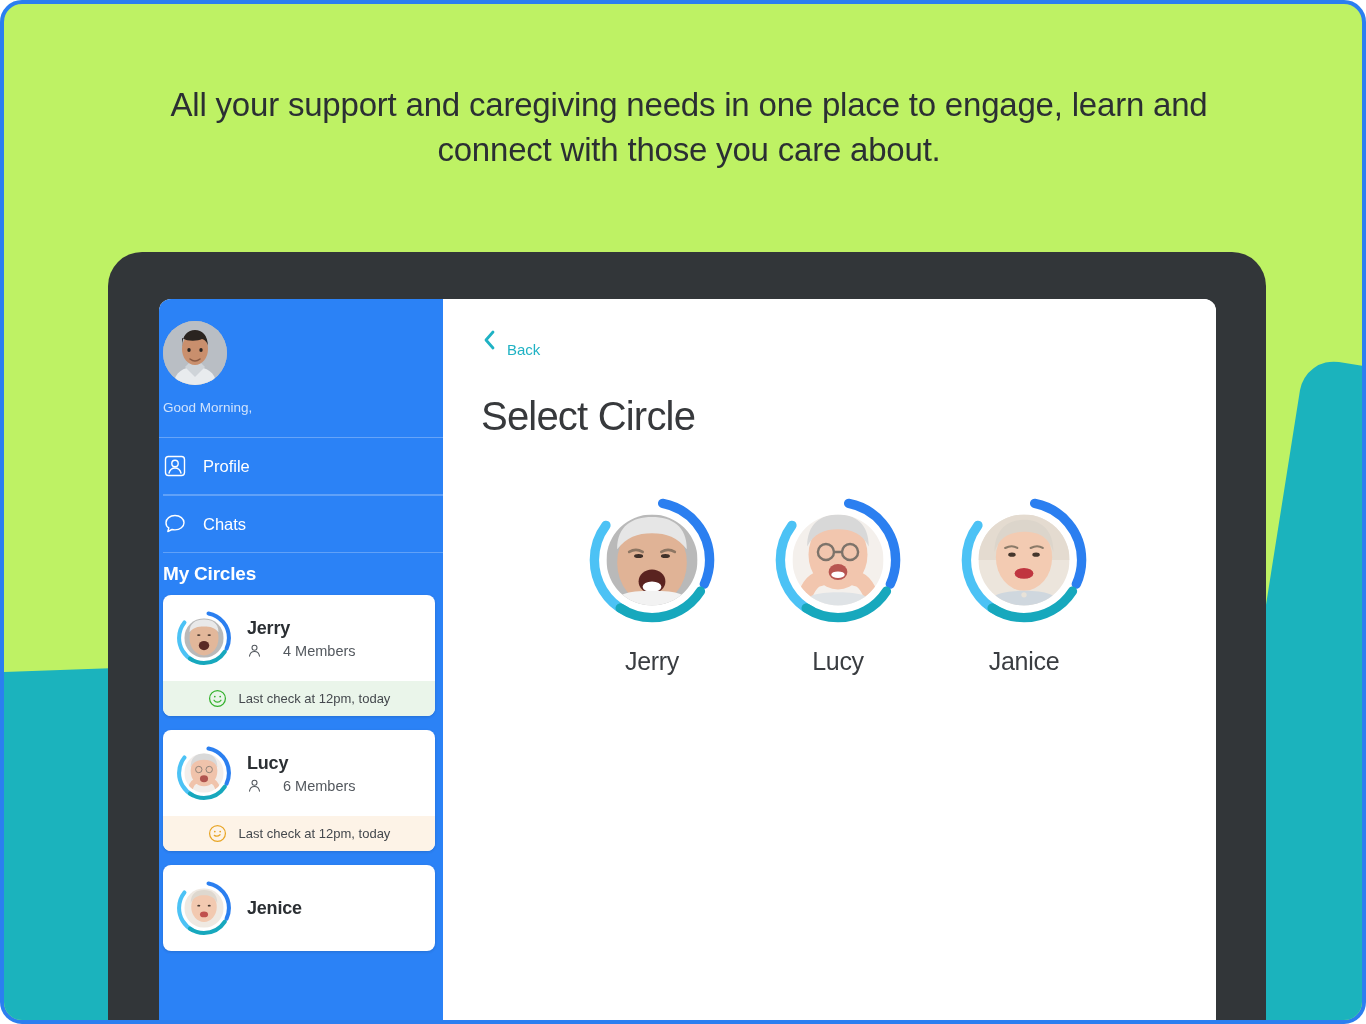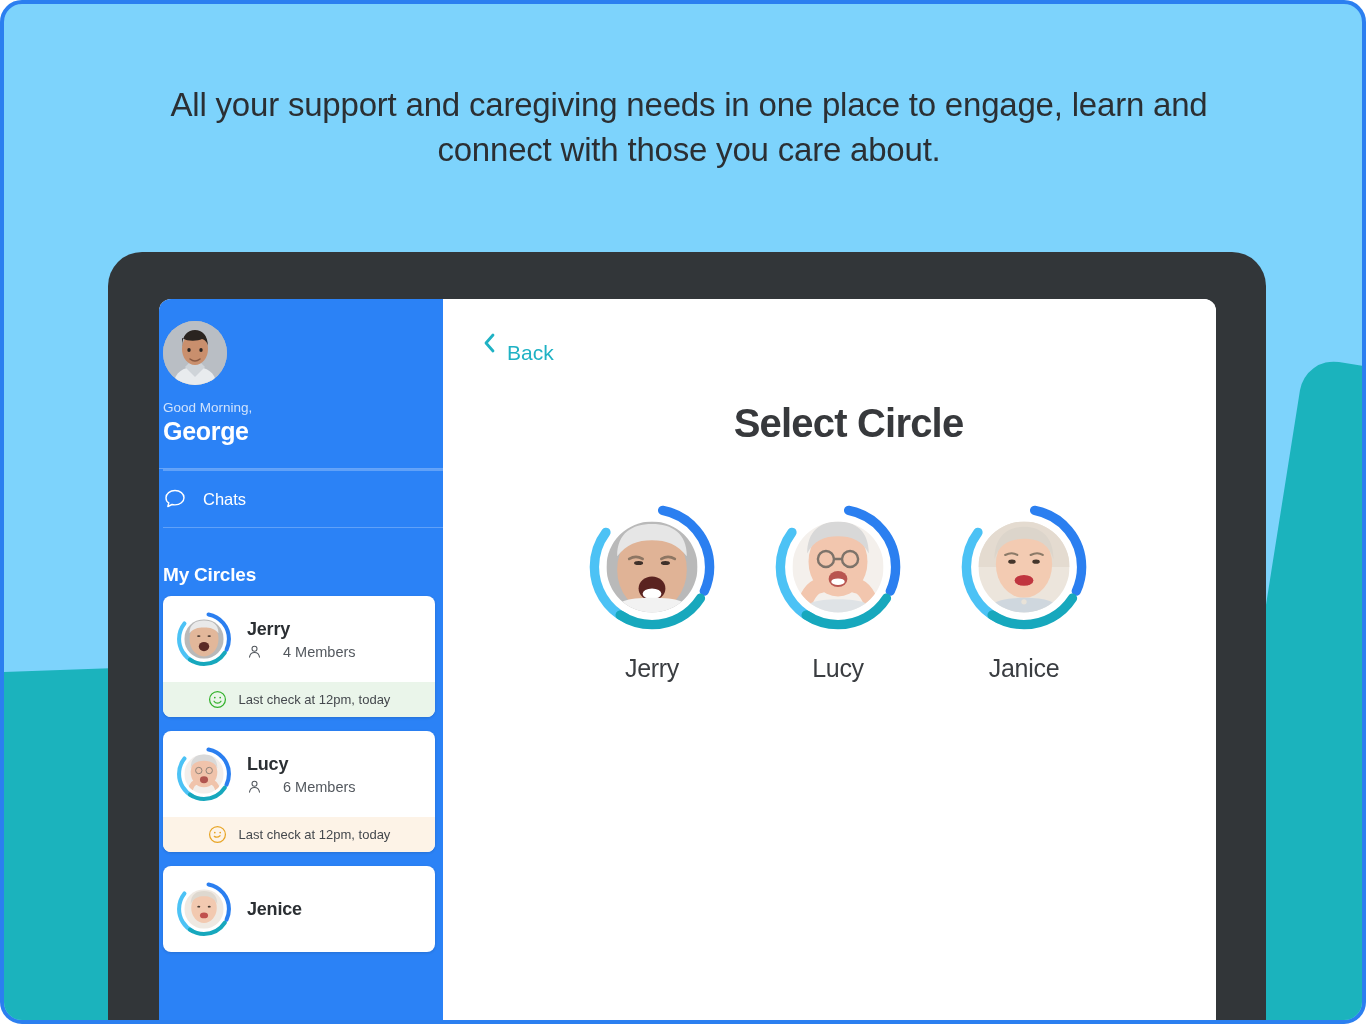--- a/index.html
+++ b/index.html
@@ -9,21 +9,21 @@
     height: 1024px;
     overflow: hidden;
     font-family: "Liberation Sans", sans-serif;
     background: #ffffff;
   }
 
   #page {
     position: relative;
     width: 1366px;
     height: 1024px;
-    background: #7dd3fc;
+    background: #bef264;
     border: 4px solid #2b7ff0;
     border-radius: 22px;
     overflow: hidden;
   }
 
   
   .headline {
     position: absolute;
     top: 78px;
     left: 120px;
@@ -135,21 +135,21 @@
     cursor: pointer;
   }
   .nav-divider {
     height: 1px;
     background: rgba(255,255,255,0.25);
     margin-left: 10px;
   }
   .nav-icon { width: 24px; height: 24px; flex: 0 0 24px; }
 
   .circles-title {
-    margin: 36px 0 10px 10px;
+    margin: 10px 0 10px 10px;
     font-size: 19px;
     font-weight: 700;
     color: #ffffff;
     letter-spacing: -0.2px;
   }
 
   .circle-card {
     margin: 0 8px 14px 10px;
     background: #ffffff;
     border-radius: 8px;
@@ -199,31 +199,30 @@
     position: relative;
   }
   .back-row {
     display: flex;
     align-items: center;
     gap: 9px;
     cursor: pointer;
     width: max-content;
   }
   .back-label {
-    font-size: 21px;
+    font-size: 15px;
     color: #1fb2c4;
     margin-top: 16px;
   }
   .page-title {
     margin-top: 36px;
     font-size: 40px;
-    font-weight: 700;
+    font-weight: 400;
     color: #37393c;
     letter-spacing: -0.8px;
-    text-align: center;
   }
   .circle-grid {
     margin-top: 54px;
     display: flex;
     gap: 52px;
     padding-left: 104px;
   }
   .circle-tile {
     width: 134px;
     text-align: center;
@@ -262,25 +261,34 @@
                 <path d="M10 64c2-13 10-18 22-18s20 5 22 18z" fill="#e8ebee"></path>
                 <path d="M22 46l10 10 10-10-4-4H26z" fill="#cfd4d9"></path>
                 <ellipse cx="32" cy="28" rx="13" ry="16" fill="#c98f6d"></ellipse>
                 <path d="M19 26c0-12 6-17 13-17s13 5 13 17c0-3-2-7-6-8-4 2-14 3-20-1z" fill="#2a2420"></path>
                 <ellipse cx="26" cy="29" rx="1.7" ry="2" fill="#2a2420"></ellipse>
                 <ellipse cx="38" cy="29" rx="1.7" ry="2" fill="#2a2420"></ellipse>
                 <path d="M27 38q5 4 10 0" stroke="#8a5a42" stroke-width="1.6" fill="none" stroke-linecap="round"></path>
               </svg>
             </div>
             <div class="greet">Good Morning,</div>
-            <div class="myname">George</div>
           </div>
 
           <div class="nav-sep"></div>
 
+          <div class="nav-item">
+            <span class="nav-icon">
+              <svg viewBox="0 0 24 24" fill="none" stroke="#ffffff" stroke-width="1.4">
+                <rect x="2.5" y="2.5" width="19" height="19" rx="3"></rect>
+                <circle cx="12" cy="9.5" r="3.2"></circle>
+                <path d="M6 19c1-3.4 3.3-5 6-5s5 1.6 6 5" stroke-linecap="round"></path>
+              </svg>
+            </span>
+            <span>Profile</span>
+          </div>
           <div class="nav-divider"></div>
 
           <div class="nav-divider"></div>
 
           <div class="nav-item">
             <span class="nav-icon">
               <svg viewBox="0 0 24 24" fill="none" stroke="#ffffff" stroke-width="1.4">
                 <path d="M12 3.5c5 0 9 3.2 9 7.2s-4 7.2-9 7.2a11 11 0 0 1-3-.4l-4.2 2 1-3.6C3.6 14.7 3 13 3 10.7c0-4 4-7.2 9-7.2z" stroke-linejoin="round"></path>
               </svg>
             </span>

